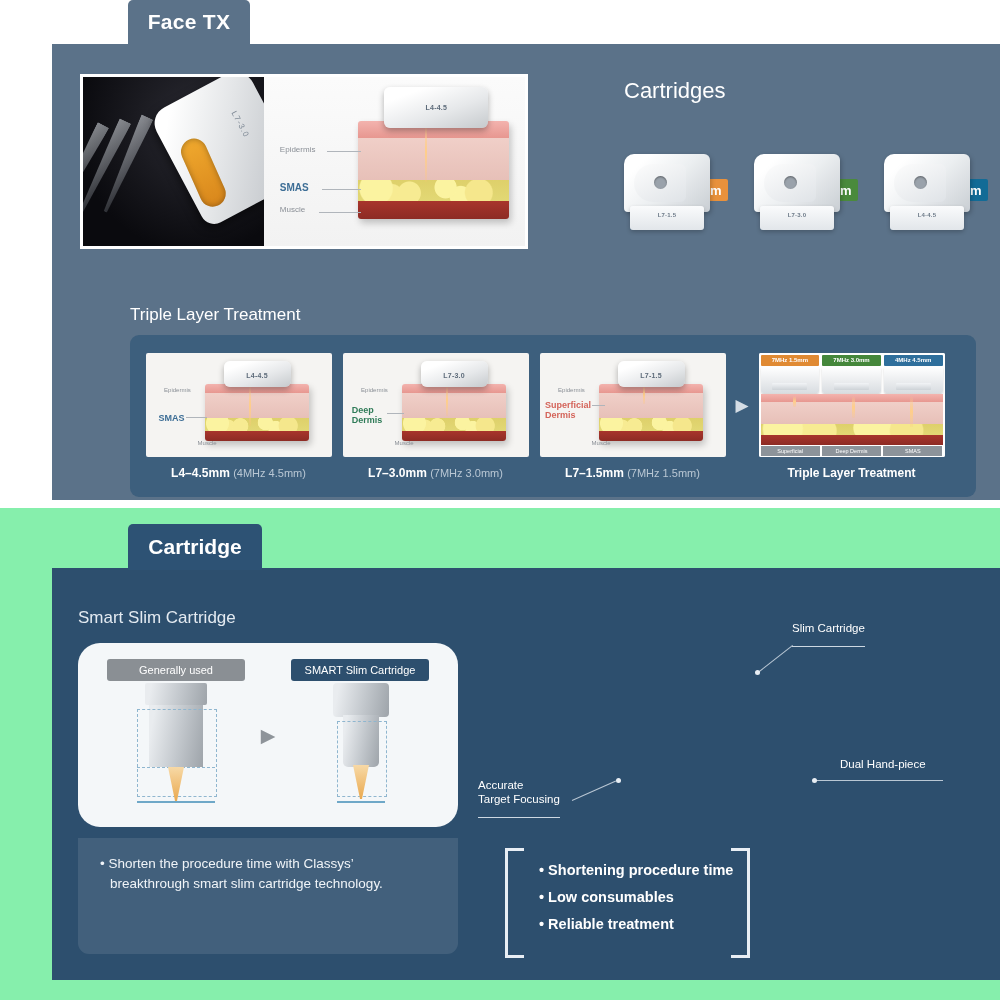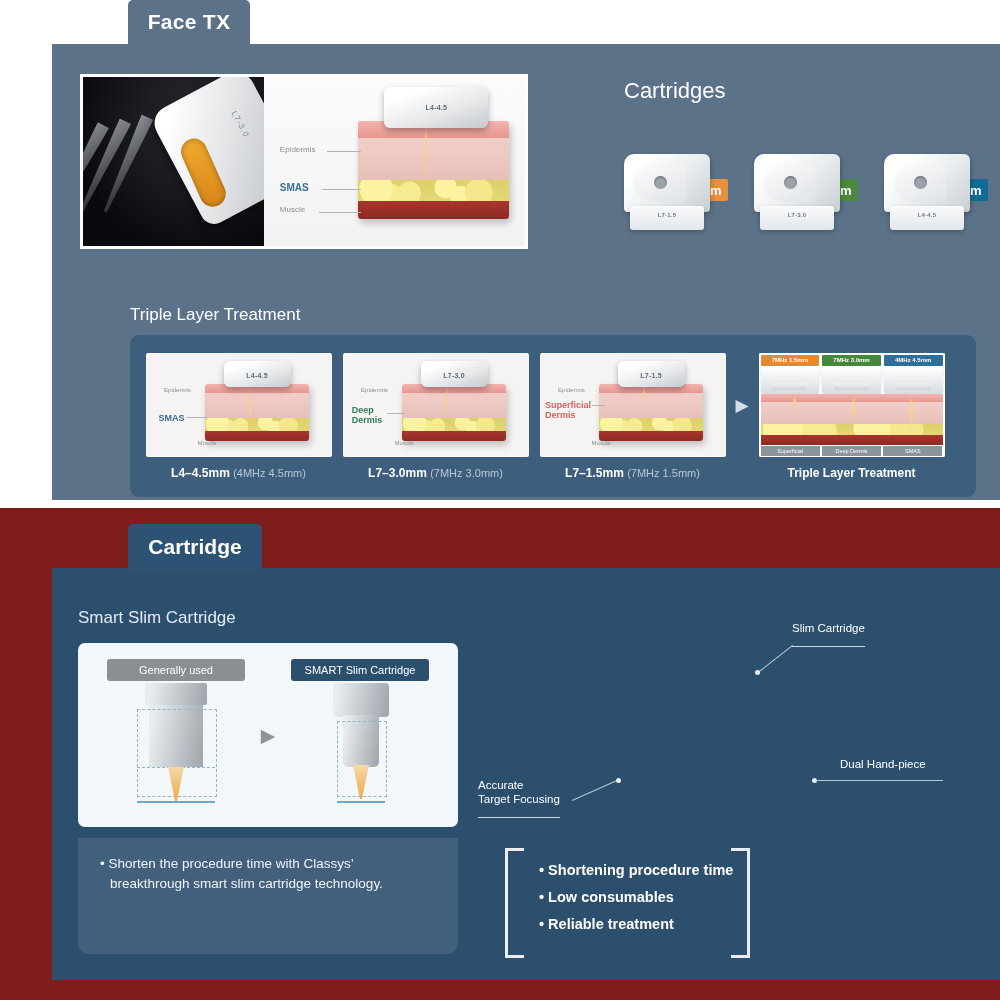--- a/index.html
+++ b/index.html
@@ -105,29 +105,29 @@
   .comb-cart{flex:1;background:linear-gradient(180deg,#ffffff,#d9dde1);border-radius:2px;
       box-shadow:0 1px 2px rgba(0,0,0,.2);position:relative;}
   .comb-cart:after{content:"";position:absolute;left:20%;right:20%;bottom:3px;height:7px;
       background:linear-gradient(180deg,#f2f4f6,#cdd2d7);border-radius:1px;}
   .comb-skin{position:absolute;left:2px;right:2px;top:41px;bottom:12px;}
   .comb-foot{position:absolute;left:2px;right:2px;bottom:1px;height:10px;display:flex;gap:2px;}
   .comb-foot div{flex:1;background:rgba(120,128,136,.85);color:#fff;font-size:5.5px;
       display:flex;align-items:center;justify-content:center;}
 
   
-  #cartridge-section{position:absolute;left:0;top:508px;width:1000px;height:492px;background:#7f1d1d;}
+  #cartridge-section{position:absolute;left:0;top:508px;width:1000px;height:492px;background:#86efac;}
   #cg-panel{position:absolute;left:52px;top:60px;width:948px;height:412px;background:#2d4f6e;}
   #cg-tab{position:absolute;left:76px;top:-44px;width:134px;height:46px;background:#2d5274;
           border-radius:5px 5px 0 0;display:flex;align-items:center;justify-content:center;}
   #cg-tab span{color:#fff;font-size:21px;font-weight:bold;}
 
   #smart-title{position:absolute;left:78px;top:608px;color:#e3eaf1;font-size:17px;}
   #cmp-card{position:absolute;left:78px;top:643px;width:380px;height:184px;background:#f4f7f9;
-      border-radius:7px;display:flex;align-items:center;justify-content:center;}
+      border-radius:22px;display:flex;align-items:center;justify-content:center;}
   .cmp-col{width:150px;height:160px;position:relative;}
   .cmp-tag{position:absolute;left:6px;right:6px;top:4px;height:22px;border-radius:3px;
       display:flex;align-items:center;justify-content:center;color:#fff;font-size:11px;}
   .tag-grey{background:#8a8f94;}
   .tag-navy{background:#2d4f6e;}
   .cmp-arrow{width:34px;text-align:center;color:#8e949a;font-size:19px;}
   .dash{position:absolute;border:1px dashed #8fb6cf;}
   .cone{position:absolute;width:16px;
       background:linear-gradient(180deg,#f7d9a6,#eaa94f);
       clip-path:polygon(0 0,100% 0,56% 100%,44% 100%);}

